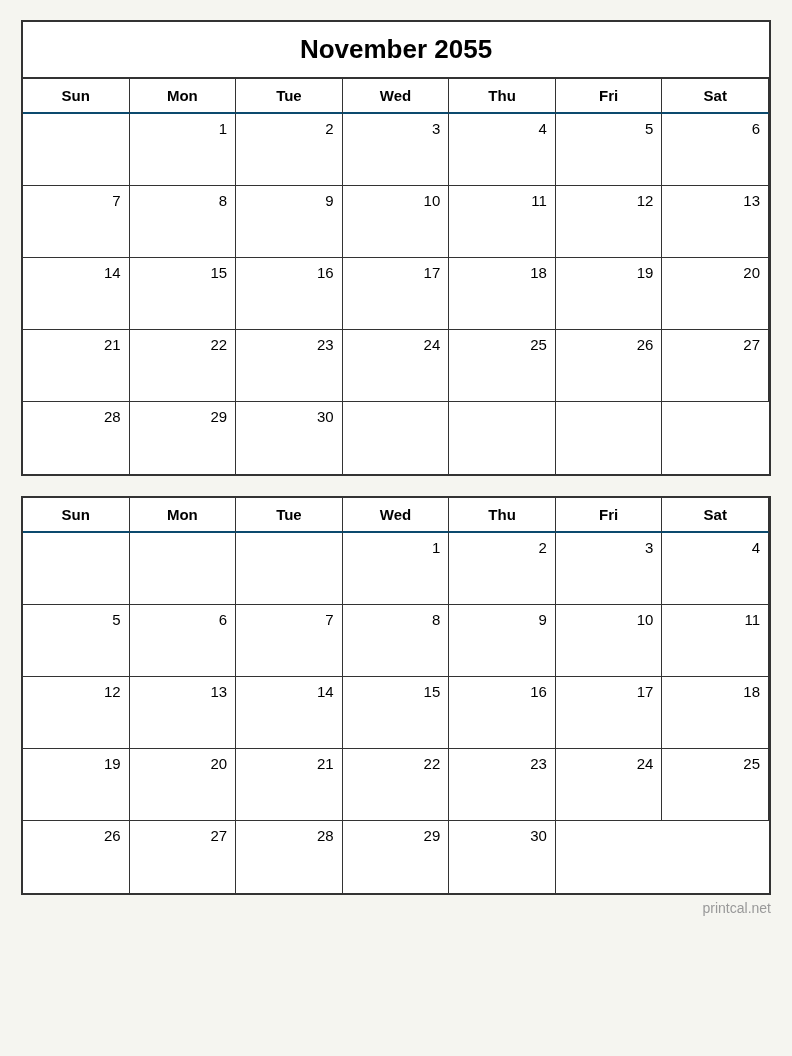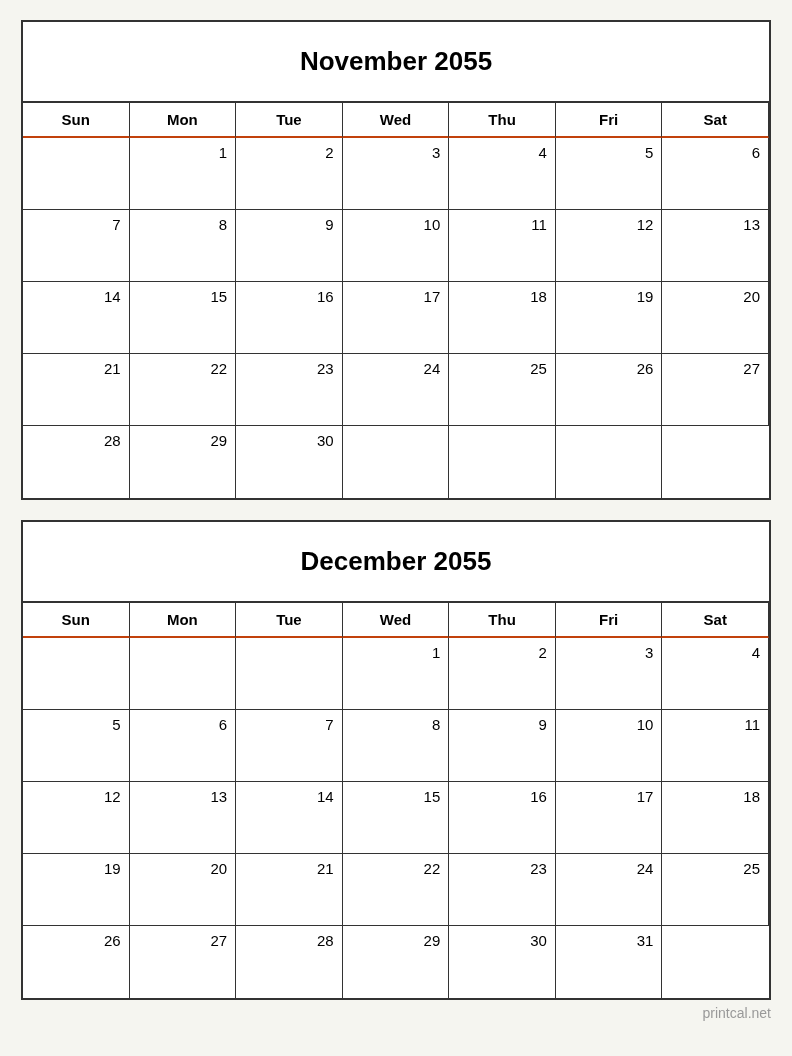--- a/index.html
+++ b/index.html
@@ -20,32 +20,32 @@
     }
     .calendar {
       width: 750px;
       background: white;
       border: 2px solid #333;
     }
     .calendar-title {
       text-align: center;
       font-size: 26px;
       font-weight: bold;
-      padding: 24px 8px;
+      padding: 12px 8px;
       border-bottom: 2px solid #333;
       background: white;
     }
     .calendar-grid {
       display: grid;
       grid-template-columns: repeat(7, 1fr);
       width: 100%;
     }
     .day-header {
       border-right: 1px solid #333;
-      border-bottom: 2px solid #c2410c;
+      border-bottom: 2px solid #0c4a6e;
       text-align: center;
       padding: 8px 4px;
       font-size: 15px;
       font-weight: bold;
       background: white;
     }
     .day-header:last-child {
       border-right: none;
     }
     .day-cell {
@@ -123,21 +123,20 @@
       <div class="day-cell last-row">29</div>
       <div class="day-cell last-row">30</div>
       <div class="day-cell empty last-row"></div>
       <div class="day-cell empty last-row"></div>
       <div class="day-cell empty last-row"></div>
       <div class="day-cell empty last-row"></div>
     </div>
 </div>
 
 <div id="december-calendar" class="calendar">
-  <div class="calendar-title">December 2055</div>
   <div class="calendar-grid">
 
   <div class="day-header">Sun</div>
       <div class="day-header">Mon</div>
       <div class="day-header">Tue</div>
       <div class="day-header">Wed</div>
       <div class="day-header">Thu</div>
       <div class="day-header">Fri</div>
       <div class="day-header">Sat</div>
       <div class="day-cell empty"></div>
@@ -166,18 +165,17 @@
       <div class="day-cell">21</div>
       <div class="day-cell">22</div>
       <div class="day-cell">23</div>
       <div class="day-cell">24</div>
       <div class="day-cell">25</div>
       <div class="day-cell last-row">26</div>
       <div class="day-cell last-row">27</div>
       <div class="day-cell last-row">28</div>
       <div class="day-cell last-row">29</div>
       <div class="day-cell last-row">30</div>
-      <div class="day-cell last-row">31</div>
       <div class="day-cell empty last-row"></div>
     </div>
 </div>
 
 <div class="page-watermark">printcal.net</div>
 
 </body></html>

